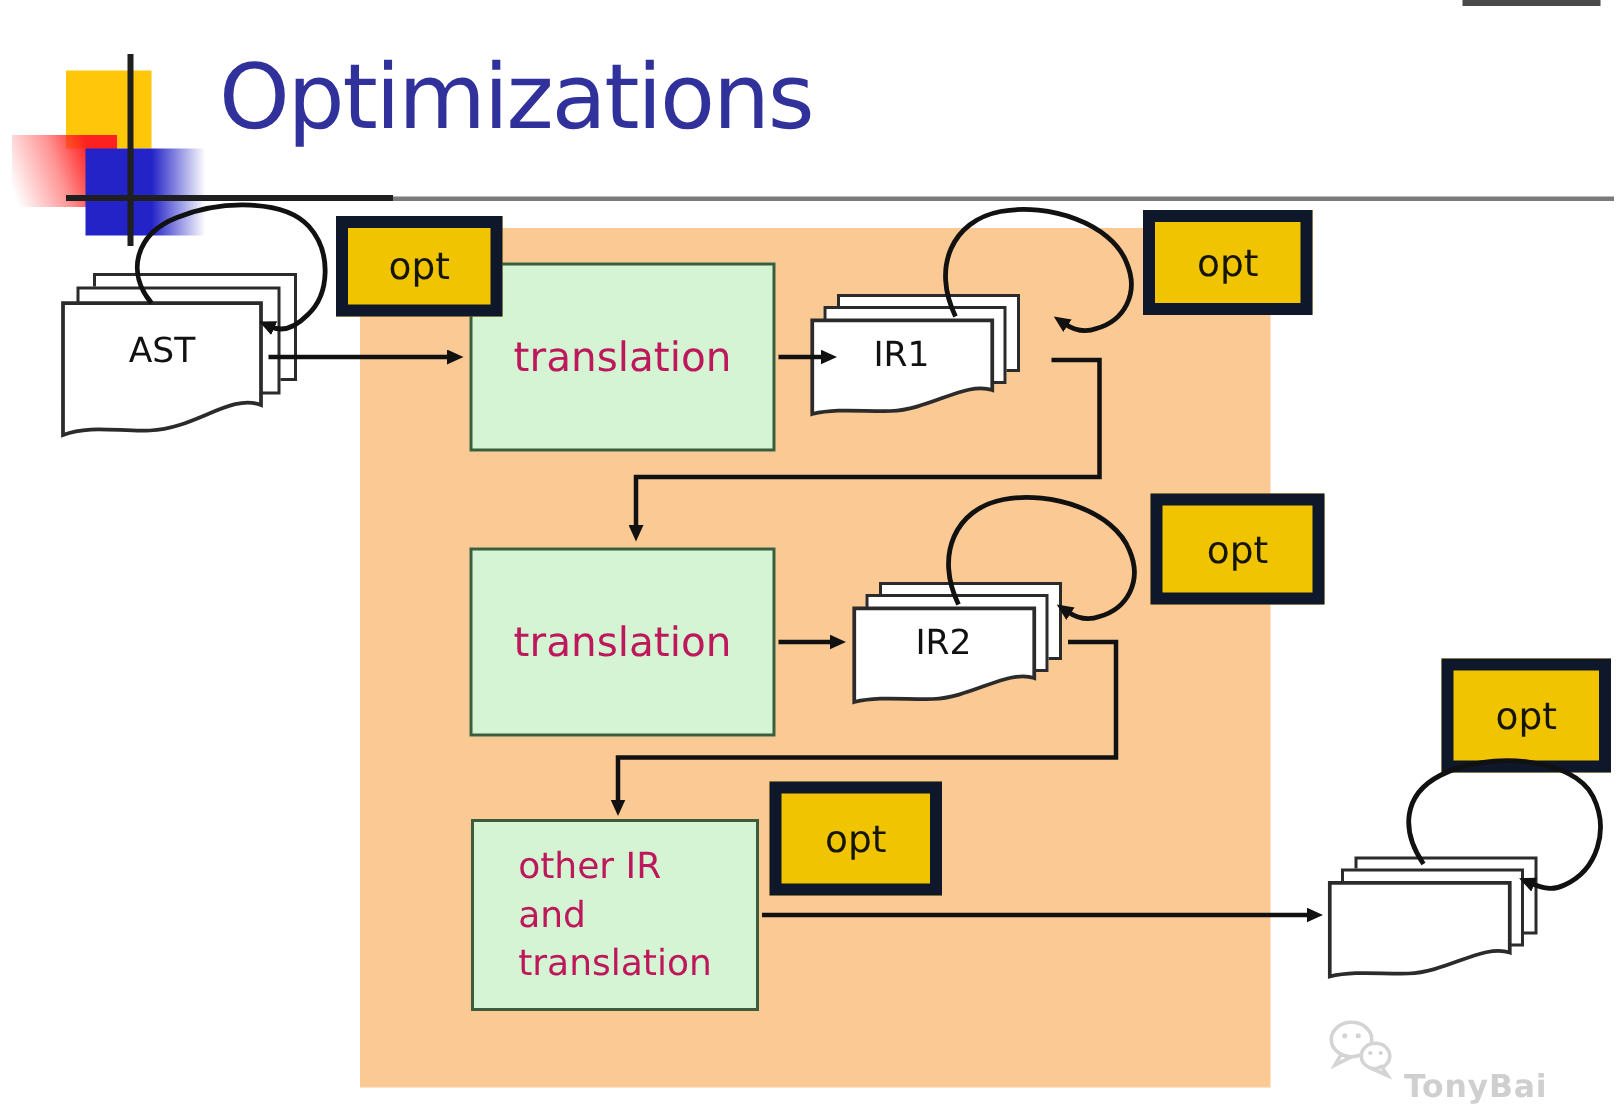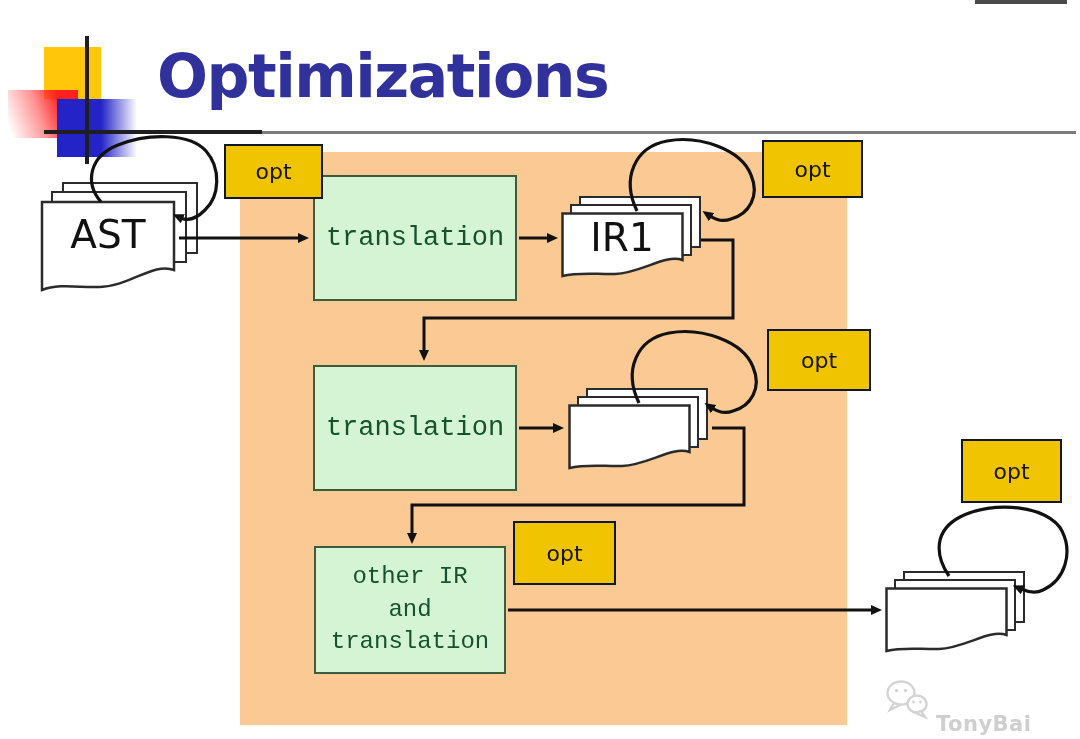--- a/index.html
+++ b/index.html
@@ -13,54 +13,54 @@
   
   .sq-yellow{left:44px;top:47px;width:57px;height:52px;background:#ffc60a;z-index:1;}
   .sq-red{left:8px;top:90px;width:70px;height:48px;z-index:1;
           background:linear-gradient(250deg,#ff2020 25%,rgba(255,60,60,0.55) 55%,rgba(255,120,120,0) 95%);}
   .sq-blue{left:57px;top:99px;width:80px;height:58px;z-index:2;
            background:linear-gradient(to right,#2323c8 55%,rgba(35,35,200,0) 100%);}
   .vline{left:85px;top:36px;width:4px;height:128px;background:#1f1f1f;z-index:3;}
   .hline-gray{left:44px;top:131px;width:1032px;height:3px;background:#7b7b7b;z-index:3;}
   .hline-black{left:44px;top:130px;width:218px;height:4px;background:#1f1f1f;z-index:3;}
 
-  .title{left:146px;top:30px;margin:11px;font-size:60px;font-weight:bold;letter-spacing:-1.5px;
+  .title{left:146px;top:30px;margin:0;font-size:60px;font-weight:normal;letter-spacing:-1.5px;
          color:#31319c;z-index:4;}
 
   .orange-panel{left:240px;top:152px;width:607px;height:573px;background:#fbc993;z-index:1;}
 
-  .gbox{background:#d5f4d3;border:2px solid #3c5c3c;color:#14532d;z-index:3;
-        display:flex;align-items:center;justify-content:center;text-align:center;
-        font-size:27px;font-family:Liberation Mono, monospace;}
+  .gbox{background:#d5f4d3;border:2px solid #3c5c3c;color:#be185d;z-index:3;
+        display:flex;align-items:center;justify-content:center;text-align:left;
+        font-size:27px;}
   .gbox.t1{left:313px;top:175px;width:200px;height:122px;}
   .gbox.t2{left:313px;top:365px;width:200px;height:122px;}
   .gbox.other{left:314px;top:546px;width:188px;height:124px;font-size:24px;line-height:1.35;}
   .pre{white-space:pre-line;}
 
-  .opt{background:#f0c400;border:2px solid #0f172a;color:#151500;z-index:4;
-       display:flex;align-items:center;justify-content:center;font-size:22px;}
+  .opt{background:#f0c400;border:8px solid #0f172a;color:#151500;z-index:4;
+       display:flex;align-items:center;justify-content:center;font-size:25px;}
   .opt.o1{left:224px;top:144px;width:95px;height:51px;}
   .opt.o2{left:762px;top:140px;width:97px;height:54px;}
   .opt.o3{left:767px;top:329px;width:100px;height:58px;}
   .opt.o4{left:513px;top:521px;width:99px;height:60px;}
   .opt.o5{left:961px;top:439px;width:97px;height:60px;}
 
   .stack{z-index:5;}
   .pback{position:absolute;background:#ffffff;border:2px solid #2b2b2b;box-sizing:border-box;}
   .stack svg{position:absolute;}
   .slabel{position:absolute;display:flex;align-items:center;justify-content:center;
-          font-size:39px;color:#111;}
+          font-size:23px;color:#111;}
 
   .stack.ast{left:40px;top:182px;width:162px;height:115px;}
   .ast .b2{left:22px;top:0;width:136px;height:72px;}
   .ast .b1{left:11px;top:9px;width:136px;height:72px;}
   .ast .front{left:0;top:18px;}
   .ast .slabel{left:0;top:18px;width:136px;height:68px;}
 
-  .stack.ir1{left:561px;top:196px;width:142px;height:86px;padding-left:36px;}
+  .stack.ir1{left:540px;top:196px;width:142px;height:86px;padding-left:36px;}
   .stack.ir2{left:568px;top:388px;width:142px;height:86px;}
   .stack.asm{left:885px;top:571px;width:142px;height:86px;}
   .ir1 .b2,.ir2 .b2,.asm .b2{left:18px;top:0;width:122px;height:52px;}
   .ir1 .b1,.ir2 .b1,.asm .b1{left:9px;top:8px;width:122px;height:52px;}
   .ir1 .front,.ir2 .front,.asm .front{left:0;top:16px;}
   .ir1 .slabel,.ir2 .slabel,.asm .slabel{left:0;top:16px;width:122px;height:50px;}
 
   .overlay{left:0;top:0;z-index:6;pointer-events:none;}
 
   .watermark{left:884px;top:664px;z-index:7;display:flex;align-items:center;gap:6px;}
@@ -129,20 +129,21 @@
     </svg>
     <div class="slabel">IR1</div>
   </div>
 
   <div class="abs stack ir2">
     <div class="pback b2"></div>
     <div class="pback b1"></div>
     <svg class="front" width="124" height="68" viewBox="0 0 124 68">
       <path d="M1.5 1.5 H121.5 V48 C 104 42, 80 61, 54 62 C 36 62.5, 18 60, 1.5 64 Z" fill="#ffffff" stroke="#2b2b2b" stroke-width="2.5"></path>
     </svg>
+    <div class="slabel">IR2</div>
   </div>
 
   <div class="abs stack asm">
     <div class="pback b2"></div>
     <div class="pback b1"></div>
     <svg class="front" width="124" height="68" viewBox="0 0 124 68">
       <path d="M1.5 1.5 H121.5 V48 C 104 42, 80 61, 54 62 C 36 62.5, 18 60, 1.5 64 Z" fill="#ffffff" stroke="#2b2b2b" stroke-width="2.5"></path>
     </svg>
   </div>
 

